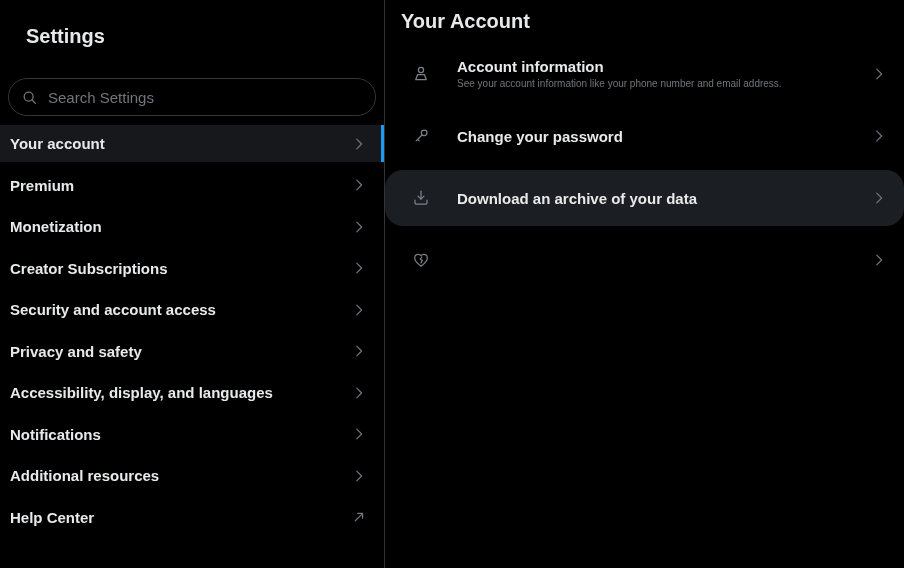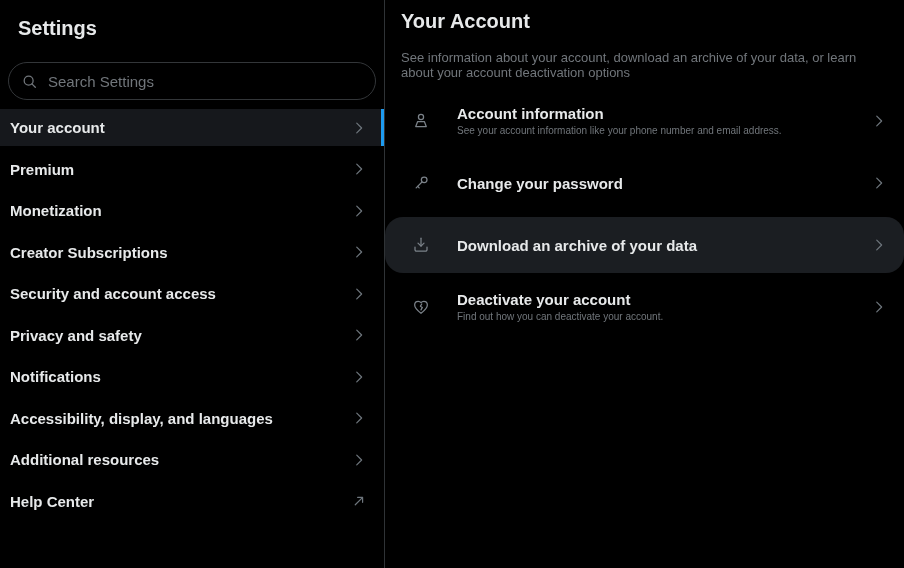--- a/index.html
+++ b/index.html
@@ -17,21 +17,21 @@
   }
   .app{display:flex;width:904px;height:568px;}
 
   
   .sidebar{
     width:385px;min-width:385px;height:100%;
     border-right:1px solid var(--divider);
     display:flex;flex-direction:column;
   }
   .sidebar-title{
-    margin:8px;padding:8px 10px 10px 10px;
+    margin:16px;padding:8px 10px 10px 10px;
     font-size:20px;font-weight:700;line-height:24px;
     color:var(--text-primary);
   }
   .search-box{
     margin:4px 8px 0 8px;height:38px;
     border:1px solid var(--search-border);
     border-radius:9999px;
     display:flex;align-items:center;gap:10px;
     padding:0 12px;
   }
@@ -136,27 +136,27 @@
             <path d="M9 5.5 L15.5 12 L9 18.5"></path>
           </svg>
       </div>
       <div class="nav-item">
         <span class="nav-label">Privacy and safety</span>
         <svg class="chev" width="18" height="18" viewBox="0 0 24 24" fill="none" stroke="currentColor" stroke-width="1.6" stroke-linecap="round" stroke-linejoin="round">
             <path d="M9 5.5 L15.5 12 L9 18.5"></path>
           </svg>
       </div>
       <div class="nav-item">
+        <span class="nav-label">Accessibility, display, and languages</span>
+        <svg class="chev" width="18" height="18" viewBox="0 0 24 24" fill="none" stroke="currentColor" stroke-width="1.6" stroke-linecap="round" stroke-linejoin="round">
+            <path d="M9 5.5 L15.5 12 L9 18.5"></path>
+          </svg>
+      </div>
+      <div class="nav-item">
         <span class="nav-label">Notifications</span>
-        <svg class="chev" width="18" height="18" viewBox="0 0 24 24" fill="none" stroke="currentColor" stroke-width="1.6" stroke-linecap="round" stroke-linejoin="round">
-            <path d="M9 5.5 L15.5 12 L9 18.5"></path>
-          </svg>
-      </div>
-      <div class="nav-item">
-        <span class="nav-label">Accessibility, display, and languages</span>
         <svg class="chev" width="18" height="18" viewBox="0 0 24 24" fill="none" stroke="currentColor" stroke-width="1.6" stroke-linecap="round" stroke-linejoin="round">
             <path d="M9 5.5 L15.5 12 L9 18.5"></path>
           </svg>
       </div>
       <div class="nav-item">
         <span class="nav-label">Additional resources</span>
         <svg class="chev" width="18" height="18" viewBox="0 0 24 24" fill="none" stroke="currentColor" stroke-width="1.6" stroke-linecap="round" stroke-linejoin="round">
             <path d="M9 5.5 L15.5 12 L9 18.5"></path>
           </svg>
       </div>
@@ -165,21 +165,20 @@
         <svg class="chev" width="18" height="18" viewBox="0 0 24 24" fill="none" stroke="currentColor" stroke-width="1.6" stroke-linecap="round" stroke-linejoin="round">
             <path d="M7 17 L16.6 7.4"></path>
             <path d="M10.2 7.2 H16.8 V13.8"></path>
           </svg>
       </div>
     </nav>
   </aside>
 
   <main class="main">
     <h2 class="main-title">Your Account</h2>
-    <p class="main-desc">See information about your account, download an archive of your data, or learn about your account deactivation options</p>
 
     <div class="rows">
 
       <div class="account-row">
         <span class="row-icon">
           <svg width="20" height="20" viewBox="0 0 24 24" fill="none" stroke="currentColor" stroke-width="1.5" stroke-linecap="round" stroke-linejoin="round">
             <circle cx="12" cy="7.2" r="3.1"></circle>
               <path d="M5.7 18.7 L8 12.6 H16 L18.3 18.7 Z"></path>
           </svg>
         </span>
@@ -224,24 +223,20 @@
           </svg>
       </div>
 
       <div class="account-row">
         <span class="row-icon">
           <svg width="20" height="20" viewBox="0 0 24 24" fill="none" stroke="currentColor" stroke-width="1.5" stroke-linecap="round" stroke-linejoin="round">
             <path d="M12 19.6 C8.2 16.6 4.4 13.5 4.4 9.6 C4.4 7.1 6.3 5.2 8.7 5.2 C10 5.2 11.2 5.8 12 6.8 C12.8 5.8 14 5.2 15.3 5.2 C17.7 5.2 19.6 7.1 19.6 9.6 C19.6 13.5 15.8 16.6 12 19.6 Z"></path>
             <path d="M12.9 8.4 L11.3 11 L13.6 12.5 L12 15.4"></path>
           </svg>
         </span>
-        <div class="row-text">
-          <div class="row-title">Deactivate your account</div>
-          <div class="row-subtitle">Find out how you can deactivate your account.</div>
-        </div>
         <svg class="chev row-chevron" width="18" height="18" viewBox="0 0 24 24" fill="none" stroke="currentColor" stroke-width="1.6" stroke-linecap="round" stroke-linejoin="round">
             <path d="M9 5.5 L15.5 12 L9 18.5"></path>
           </svg>
       </div>
 
     </div>
   </main>
 </div>
 
 </body></html>

